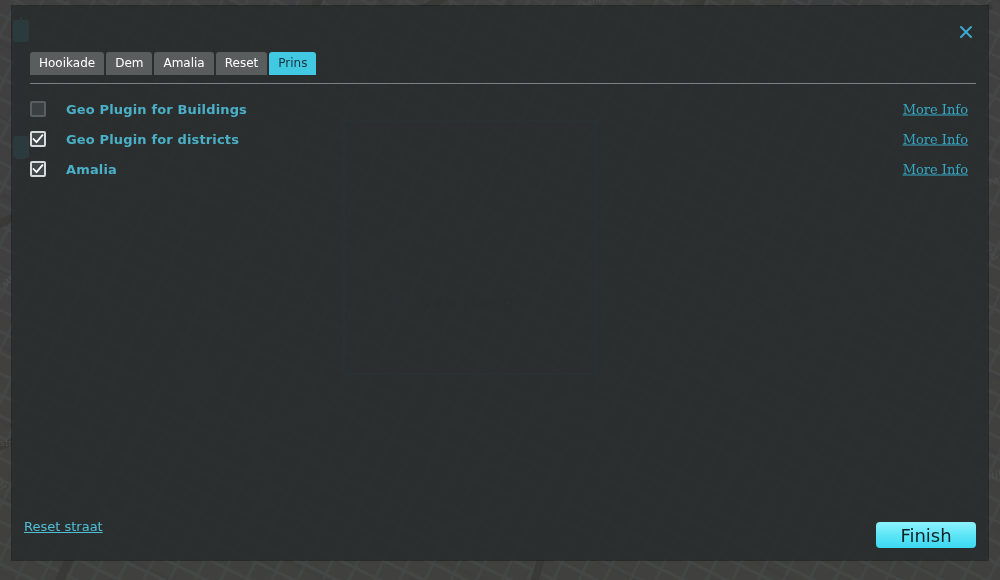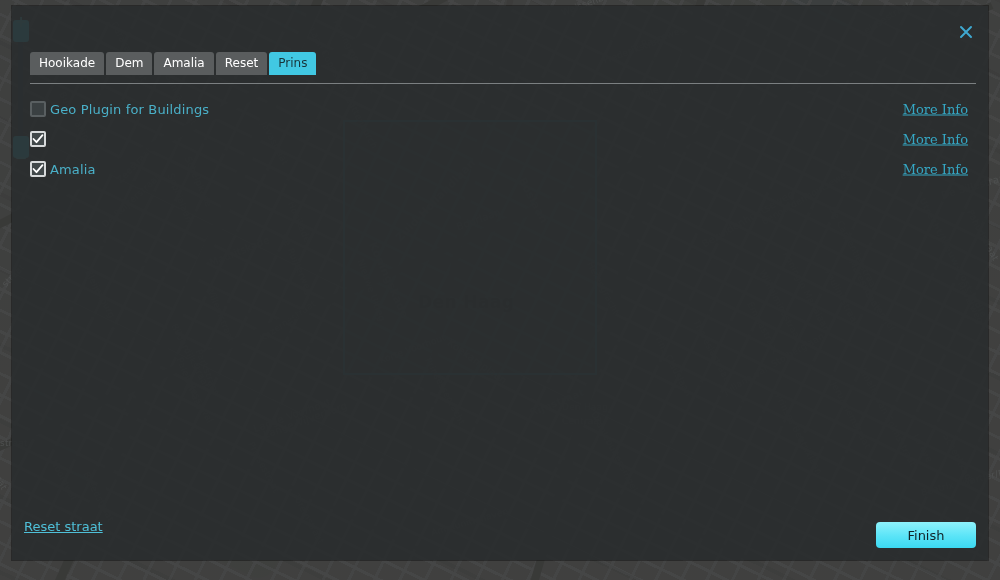--- a/index.html
+++ b/index.html
@@ -247,24 +247,24 @@
     border-color: #595f61;
     background: #3a4042;
   }
   .checkbox .tick {
     width: 12px;
     height: 12px;
     display: block;
   }
   .checkbox.unchecked .tick { visibility: hidden; }
   .option-label {
-    margin-left: 4px;
+    margin-left: 20px;
     color: #4ab0c8;
     font-size: 13px;
-    font-weight: 400;
+    font-weight: 700;
     letter-spacing: .15px;
   }
   .more-info {
     position: absolute;
     right: 8px;
     top: 50%;
     transform: translateY(-50%);
     color: #35a7c4;
     font-size: 13px;
     text-decoration: underline;
@@ -284,21 +284,21 @@
   }
   #finish-button {
     position: absolute;
     right: 12px;
     bottom: 12px;
     width: 100px;
     height: 26px;
     border-radius: 4px;
     background: linear-gradient(180deg, #8ef2fb 0%, #5ae4f7 55%, #3bd9f2 100%);
     color: #102226;
-    font-size: 13px;
+    font-size: 18px;
     display: flex;
     align-items: center;
     justify-content: center;
     cursor: pointer;
     user-select: none;
   }
 
   
   #tip-text {
     position: absolute;
@@ -452,20 +452,21 @@
           </div>
           <div class="option-label">Geo Plugin for Buildings</div>
           <div class="more-info">More Info</div>
         </div>
         <div class="option-row">
           <div class="checkbox">
             <svg class="tick" viewBox="0 0 12 12">
               <path d="M1.5 6 L4.5 9.2 L10.5 2.2" stroke="#ffffff" stroke-width="1.8" fill="none" stroke-linecap="round" stroke-linejoin="round"></path>
             </svg>
           </div>
+          <div class="option-label">Geo Plugin for districts</div>
           <div class="more-info">More Info</div>
         </div>
         <div class="option-row">
           <div class="checkbox">
             <svg class="tick" viewBox="0 0 12 12">
               <path d="M1.5 6 L4.5 9.2 L10.5 2.2" stroke="#ffffff" stroke-width="1.8" fill="none" stroke-linecap="round" stroke-linejoin="round"></path>
             </svg>
           </div>
           <div class="option-label">Amalia</div>
           <div class="more-info">More Info</div>

